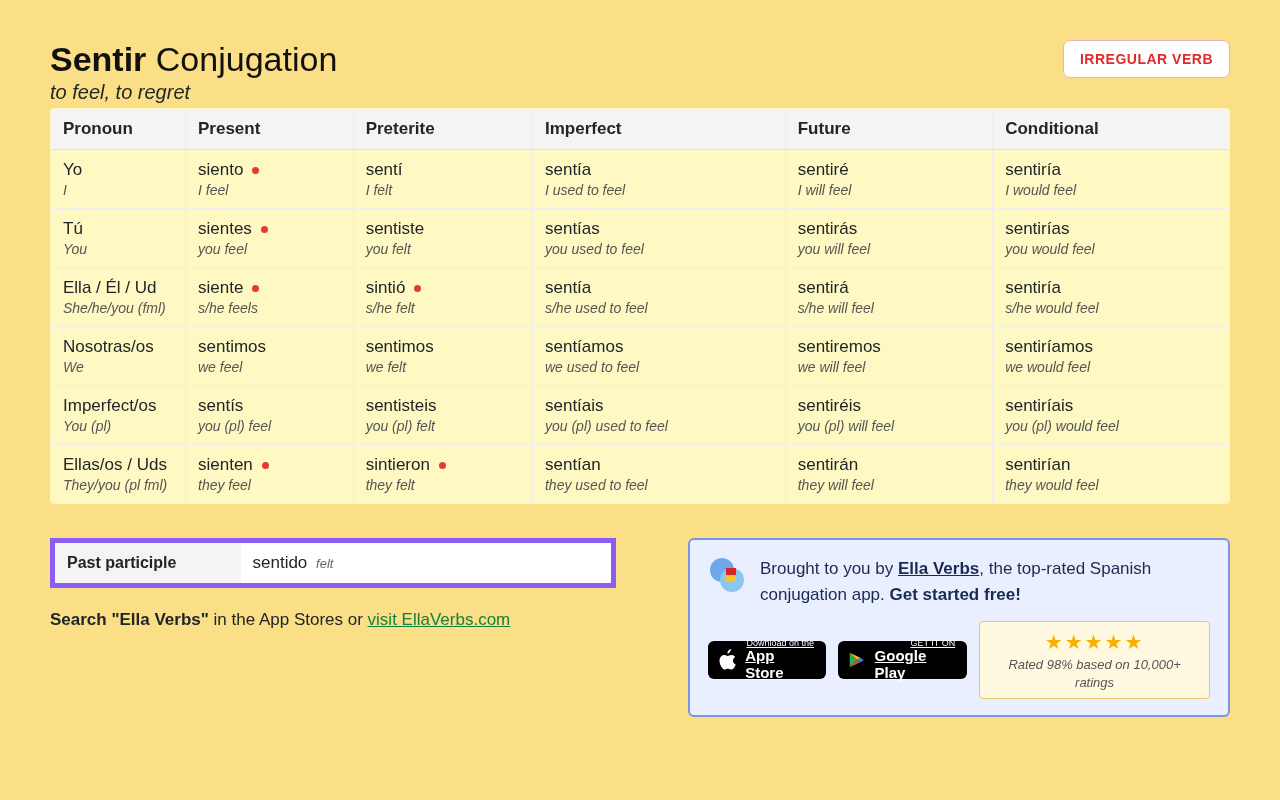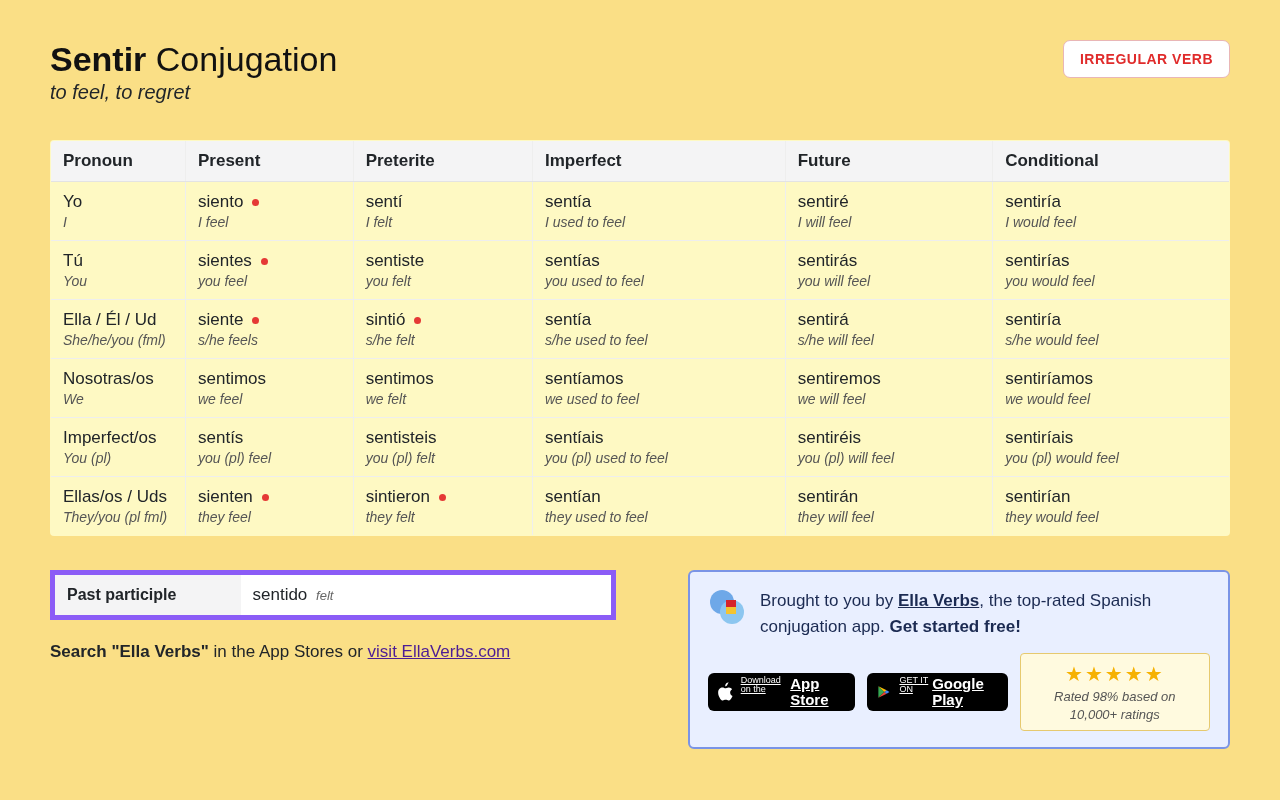--- a/index.html
+++ b/index.html
@@ -4,21 +4,21 @@
 <style>
   * { box-sizing: border-box; margin: 0; padding: 0; }
   body {
     font-family: -apple-system, BlinkMacSystemFont, "Segoe UI", Helvetica, Arial, sans-serif;
     background: #fadf86;
     width: 1280px;
     height: 800px;
     padding: 40px 50px 30px 50px;
     color: #212529;
   }
-  .header { display: flex; justify-content: space-between; align-items: flex-start; margin-bottom: 36px; }
+  .header { display: flex; justify-content: space-between; align-items: flex-start; margin-bottom: 4px; }
   .title { font-size: 34px; font-weight: 400; color: #111; }
   .title .verb { font-weight: 700; }
   .subtitle { font-size: 20px; font-style: italic; margin-top: 2px; }
   .badge {
     background: #fff; color: #e02b2b; border: 1px solid #e9b6b6;
     padding: 10px 16px; font-weight: 700; font-size: 14px; border-radius: 7px;
     letter-spacing: 0.5px;
   }
   table.conj {
     width: 100%; border-collapse: collapse; background: #fef9c3;
@@ -50,21 +50,21 @@
     border: 5px solid #8b5cf6;
   }
   table.parts td { padding: 10px 12px; border-bottom: 1px solid #eee; }
   table.parts tr:last-child td { border-bottom: none; }
   table.parts .label-cell { background: #f4f4f5; font-weight: 700; width: 188px; font-size: 16px; }
   table.parts .val { font-size: 17px; }
   table.parts .val .sub2 { font-style: italic; color: #666; font-size: 13px; margin-left: 4px; }
 
   .search-line { margin-top: 22px; font-size: 17px; font-weight: 600; }
   .search-line .plain { font-weight: 400; }
-  .search-line a { color: #4c1d95; text-decoration: underline; font-weight: 400; }
+  .search-line a { color: #15803d; text-decoration: underline; font-weight: 400; }
 
   .promo {
     background: #e9efff; border: 2px solid #7a94e6; border-radius: 6px;
     padding: 16px 18px; position: relative;
   }
   .promo-top { display: flex; gap: 14px; align-items: flex-start; }
   .promo-text { font-size: 17px; line-height: 1.5; color: #1b2a52; }
   .promo-text a { color: #1b2a52; font-weight: 700; text-decoration: underline; }
   .promo-text .bold { font-weight: 700; }
 
@@ -72,21 +72,21 @@
     width: 38px; height: 38px; flex: 0 0 38px; display: flex; align-items: center; justify-content: center;
   }
 
   .promo-buttons { display: flex; gap: 12px; margin-top: 14px; align-items: center; flex-wrap: nowrap; }
   .store-btn {
     background: #000; color: #fff; border-radius: 6px; padding: 6px 12px 6px 10px;
     display: flex; align-items: center; gap: 8px; height: 38px; min-width: 118px;
   }
   .store-btn .small { font-size: 9px; line-height: 1; }
   .store-btn .big { font-size: 15px; font-weight: 600; line-height: 1.1; }
-  .store-btn .txt { display: flex; flex-direction: row; }
+  .store-btn .txt { display: flex; flex-direction: column; align-items: flex-end; }
   .store-btn svg { width: 20px; height: 22px; fill: #fff; }
   .rating {
     margin-left: auto; border: 1px solid #e6c96f; background: #fffadf;
     padding: 6px 14px; border-radius: 4px; text-align: center; font-size: 13px;
     color: #555; font-style: italic; line-height: 1.4;
   }
   .stars { color: #f6b100; font-size: 20px; font-style: normal; letter-spacing: 2px; }
 </style>
 </head>
 <body>

